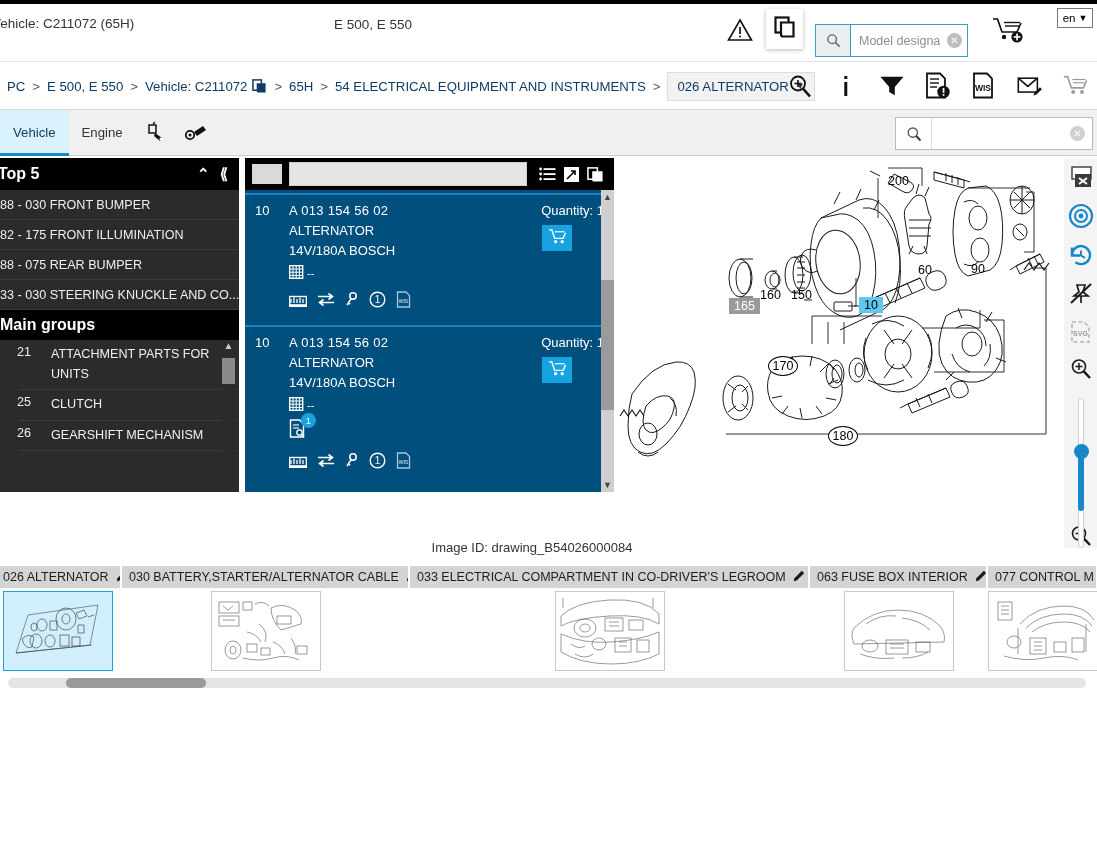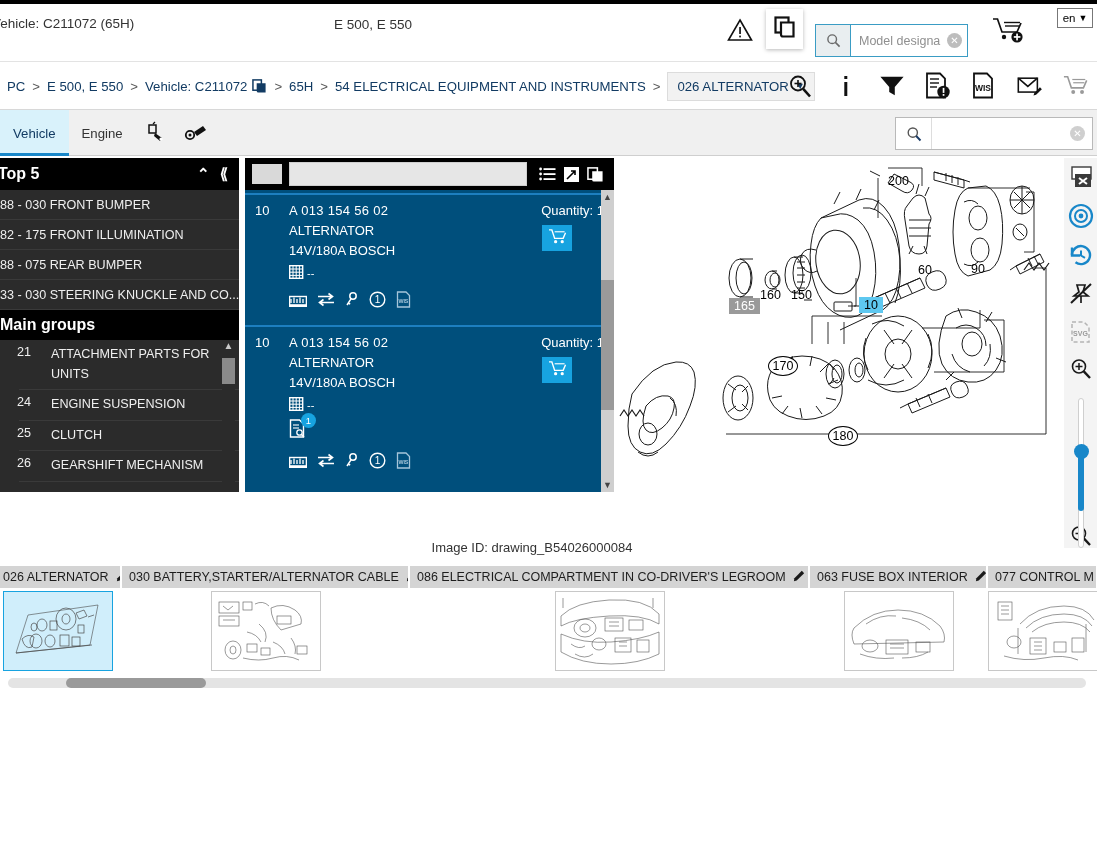--- a/index.html
+++ b/index.html
@@ -77,21 +77,21 @@
   .crumb-doc-ico { display:inline-flex; margin-left:5px; vertical-align:middle; }
   .cb-tools {
     position:absolute; right: 8px; top:0; height:48px;
     display:flex; align-items:center; gap: 20px;
   }
 
   
   .tabbar {
     position:absolute; top:110px; left:0; width:1097px; height:46px;
     background:#f0f0f0; border-bottom:1px solid #cfcfcf;
-    display:flex; 
+    display:flex; align-items:center;
   }
   .tab {
     height:46px; display:flex; align-items:center; padding:0 13px;
     font-size:13.2px; color:#333;
   }
   .tab.active { background:#d9f2fb; color:#123b63; box-shadow: inset 0 -3px 0 #1887c9; }
   .tab-ico { padding: 0 6px; display:flex; align-items:center; }
   .tabsearch {
     position:absolute; right:4px; top:7px; width:198px; height:33px;
     border:1px solid #b9b9b9; background:#fff; display:flex; align-items:center;
@@ -415,24 +415,20 @@
     <div class="sb-row">82 - 175 FRONT ILLUMINATION</div>
     <div class="sb-row">88 - 075 REAR BUMPER</div>
     <div class="sb-row">33 - 030 STEERING KNUCKLE AND CO...</div>
 
     <div class="sb-sub">Main groups</div>
 
     <div class="mg-wrap">
       <div class="mg-row">
         <span class="mg-num">21</span>
         <span class="mg-txt">ATTACHMENT PARTS FOR UNITS</span>
-      </div>
-      <div class="mg-row">
-        <span class="mg-num">24</span>
-        <span class="mg-txt">ENGINE SUSPENSION</span>
       </div>
       <div class="mg-row">
         <span class="mg-num">25</span>
         <span class="mg-txt">CLUTCH</span>
       </div>
       <div class="mg-row">
         <span class="mg-num">26</span>
         <span class="mg-txt">GEARSHIFT MECHANISM</span>
       </div>
 
@@ -800,21 +796,21 @@
     </div>
     <div class="th-lab" style="width:288px;">
       <span>030 BATTERY,STARTER/ALTERNATOR CABLE</span>
       <span>
         <svg width="13" height="13" viewBox="0 0 14 14">
             <path d="M1.5 10 L9.5 2 l2.5 2.5 L4 12.5 l-3 .6 z" fill="#1a1a1a"></path>
           </svg>
       </span>
     </div>
     <div class="th-lab" style="width:400px;">
-      <span>086 ELECTRICAL COMPARTMENT IN CO-DRIVER'S LEGROOM</span>
+      <span>033 ELECTRICAL COMPARTMENT IN CO-DRIVER'S LEGROOM</span>
       <span>
         <svg width="13" height="13" viewBox="0 0 14 14">
             <path d="M1.5 10 L9.5 2 l2.5 2.5 L4 12.5 l-3 .6 z" fill="#1a1a1a"></path>
           </svg>
       </span>
     </div>
     <div class="th-lab" style="width:178px;">
       <span>063 FUSE BOX INTERIOR</span>
       <span>
         <svg width="13" height="13" viewBox="0 0 14 14">

